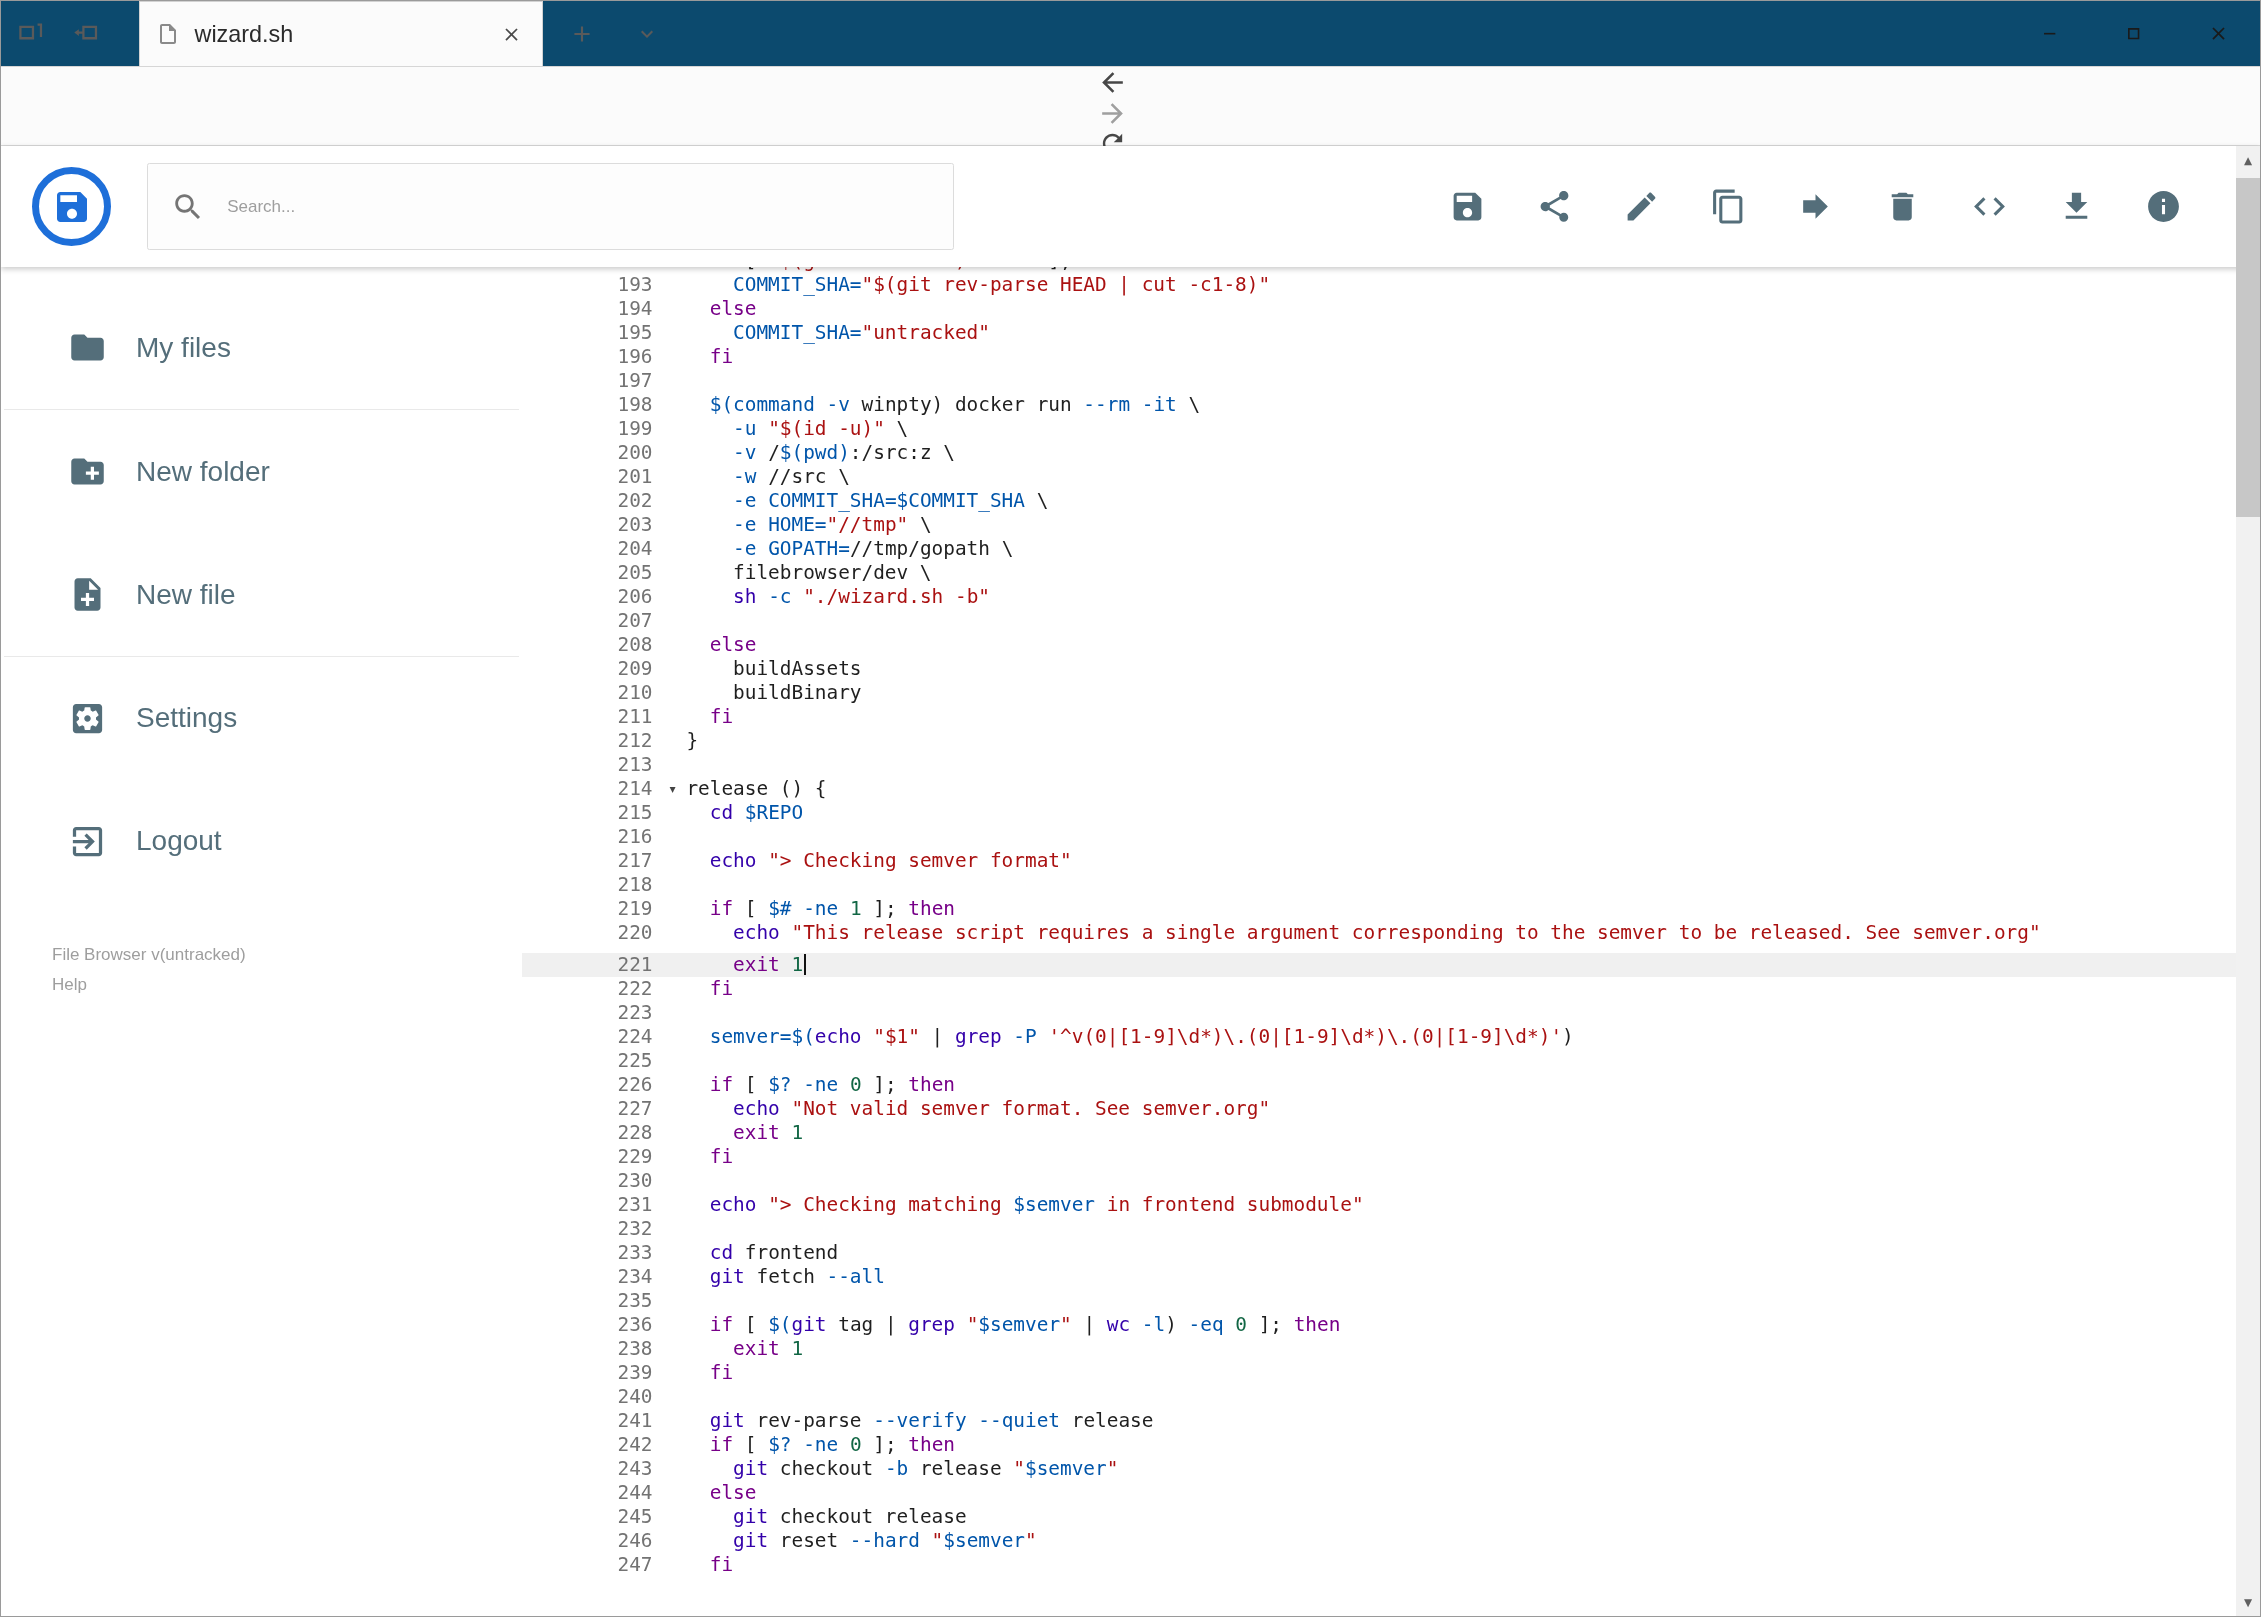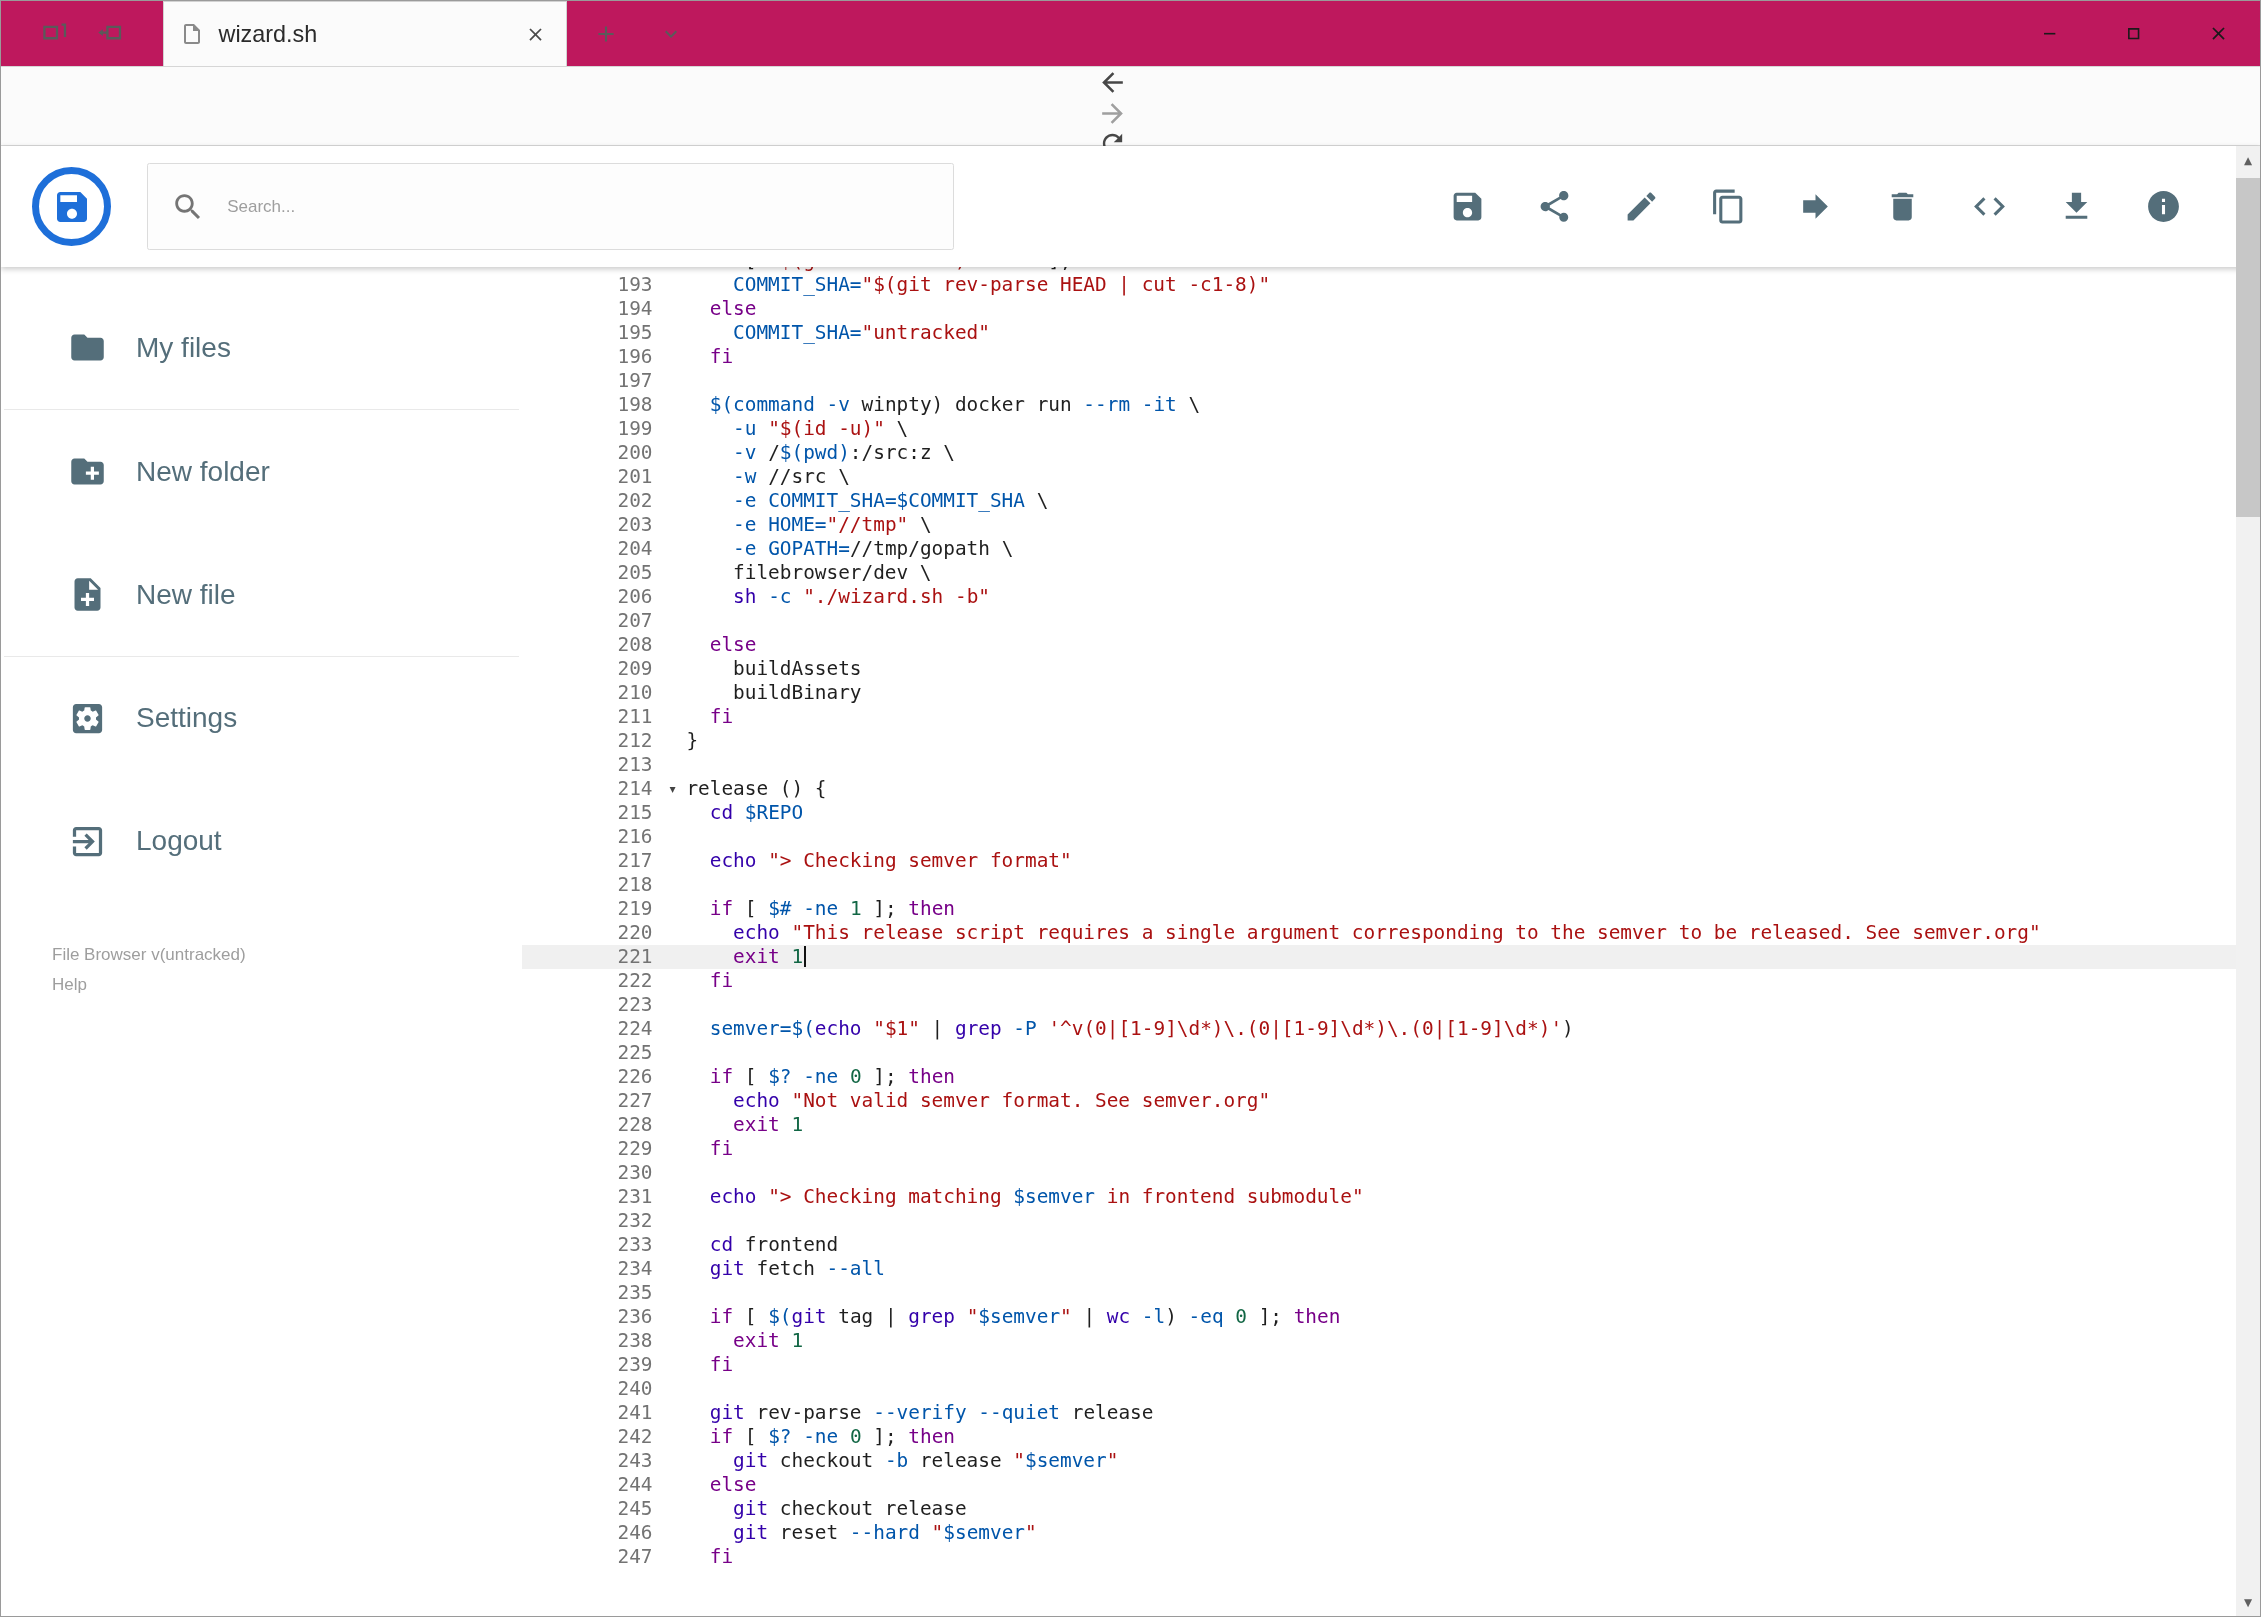--- a/index.html
+++ b/index.html
@@ -3,21 +3,21 @@
 <meta charset="utf-8">
 <style>
   * { box-sizing: border-box; margin: 0; padding: 0; }
   html,body { background:#888; }
   button { background:none; border:none; font:inherit; cursor:pointer; color:inherit; }
   .window {
     position:relative; width:2261px; height:1617px; background:#fff; overflow:hidden;
     font-family:"Liberation Sans", sans-serif; border:0.8px solid #9a9a9a;
   }
   
-  .tabstrip { height:66px; background:#be185d; border-bottom:0.8px solid #d6d6d6; display:flex; align-items:stretch;padding-left:24px; }
+  .tabstrip { height:66px; background:#0c4a6e; border-bottom:0.8px solid #d6d6d6; display:flex; align-items:stretch; }
   .tab-tools { display:flex; align-items:center; padding:0 11.3px; gap:19.4px; color:#5a5a5a; }
   .chrome-btn { width:36px; height:36px; display:flex; align-items:center; justify-content:center; }
   .tab { width:404px; margin-left:24px; background:#fbfbfb; border:0.8px solid #d2d2d2; border-bottom:none;
          display:flex; align-items:center; padding:0 16px; gap:14.5px; }
   .tab-title { flex:1; font-size:23.4px; color:#2b2b2b; white-space:nowrap; overflow:hidden; }
   .tab svg { flex:none; }
   .newtab, .tabchev { width:36px; display:flex; align-items:center; justify-content:center; color:#5a5a5a; margin-left:21px; }
   .tabchev { margin-left:29px; }
   .win-controls { margin-left:auto; display:flex; }
   .win-btn { width:84px; display:flex; align-items:center; justify-content:center; color:#1a1a1a; }
@@ -50,21 +50,21 @@
   .side-item { height:123px; display:flex; align-items:center; padding-left:67px; gap:29px; color:#546e7a; cursor:pointer; }
   .side-label { font-size:28px; color:#546e7a; }
   .side-divider { height:0.8px; background:#e9e9e9; margin:0 3.2px; }
   .side-footer { margin:37px 0 0 51px; font-size:17px; color:#9e9e9e; line-height:1.75; }
   .side-footer a { color:#9e9e9e; text-decoration:none; display:inline-block; cursor:pointer;text-align:center; }
   
   .editor { flex:1; overflow:hidden; position:relative; background:#fff;
             font-family:"DejaVu Sans Mono","Liberation Mono",monospace; font-size:19.4px; }
   .code-scroll { margin-top:-18px; }
   .code-line { display:flex; height:24px; line-height:24px; white-space:pre; }
-  .code-line.active { background:#f0f0f0; }
+  .code-line.active { background:#f0f0f0;margin-top:8px; }
   .gutter { width:137px; flex:none; text-align:right; padding-right:6.5px; color:#9e9e9e; }
   .fold { width:27.4px; flex:none; text-align:center; color:#444; font-size:15.3px; }
   .code { flex:1; white-space:pre; color:#1f1f1f; }
   .cursor { display:inline-block; width:1.6px; height:21px; background:#111; vertical-align:-4px; margin-left:0.8px; }
   
   .scrollbar { position:absolute; top:145px; right:0; bottom:0; width:24px; background:#f1f1f1; z-index:20; }
   .sb-btn { position:absolute; left:0; width:24px; height:27.4px; display:flex; align-items:center; justify-content:center;
             color:#606060; font-size:10.5px; font-family:"DejaVu Sans", sans-serif; }
   .sb-btn.up { top:0; } .sb-btn.down { bottom:0; }
   .sb-thumb { position:absolute; left:0; top:32px; width:24px; height:339px; background:#c7c7c7; }

